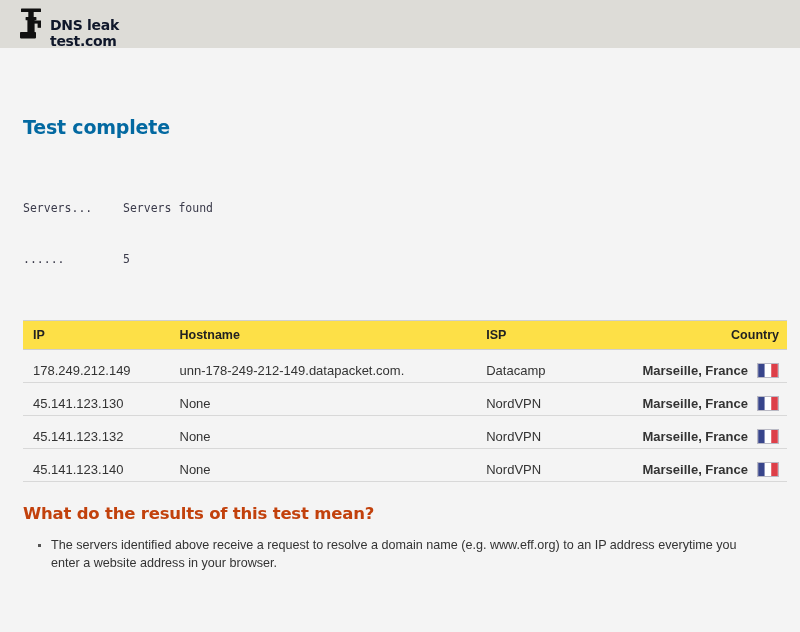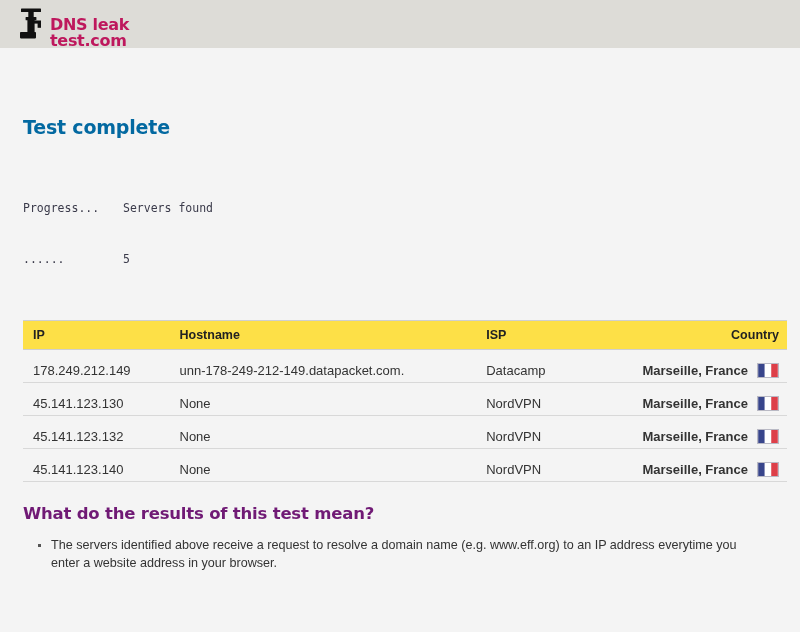--- a/index.html
+++ b/index.html
@@ -32,23 +32,23 @@
   }
   .logo-mark {
     width: 26px;
     height: 34px;
     flex: none;
     display: block;
   }
   .logo-text {
     font-family: "DejaVu Sans", sans-serif;
     font-weight: bold;
-    font-size: 16px;
+    font-size: 14px;
     line-height: 16px;
-    color: #be185d;
+    color: #0f172a;
     letter-spacing: -0.3px;
     margin-top: 18px;
   }
   .logo-text .l2 { display: block; }
   .nav {
     display: flex;
     align-items: center;
   }
   .nav a {
     color: #2b2b2b;
@@ -142,21 +142,21 @@
     display: block;
     border: 1px solid #b9b9c4;
     box-sizing: border-box;
   }
 
   
   h2.explainer-title {
     font-family: "DejaVu Sans", sans-serif;
     font-size: 16.5px;
     font-weight: bold;
-    color: #701a75;
+    color: #c2410c;
     margin: 22px 0 0 5px;
     letter-spacing: -0.2px;
   }
   ul.explainer {
     margin: 14px 0 0 0;
     padding: 0 0 0 33px;
     list-style: none;
   }
   ul.explainer li {
     position: relative;
@@ -199,21 +199,21 @@
 
 
 </div>
 
 <div class="page">
 
   <h1 class="page-title">Test complete</h1>
 
   <div class="status">
     <div class="status-col sc-progress">
-      <span class="k">Progress...</span>
+      <span class="k">Servers...</span>
       <span class="v">......</span>
     </div>
     <div class="status-col sc-found">
       <span class="k">Servers found</span>
       <span class="v">5</span>
     </div>
   </div>
 
   <table class="results">
     <thead>

